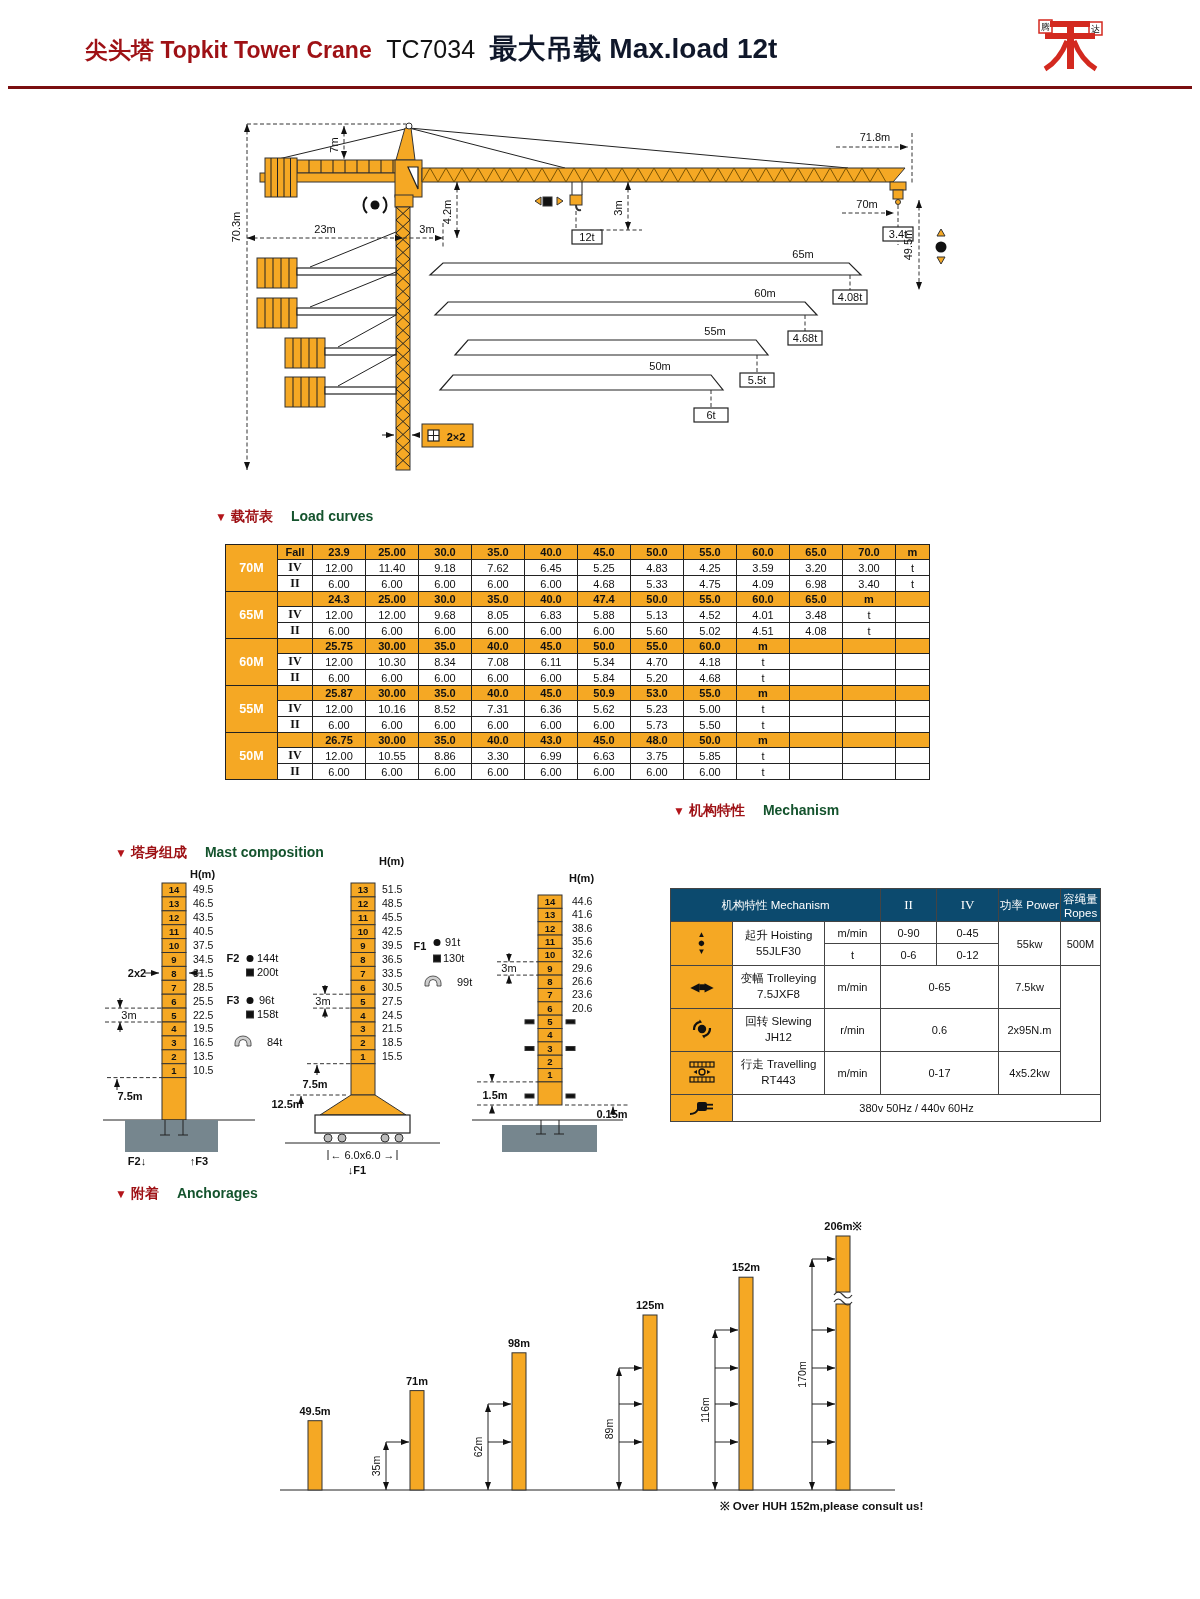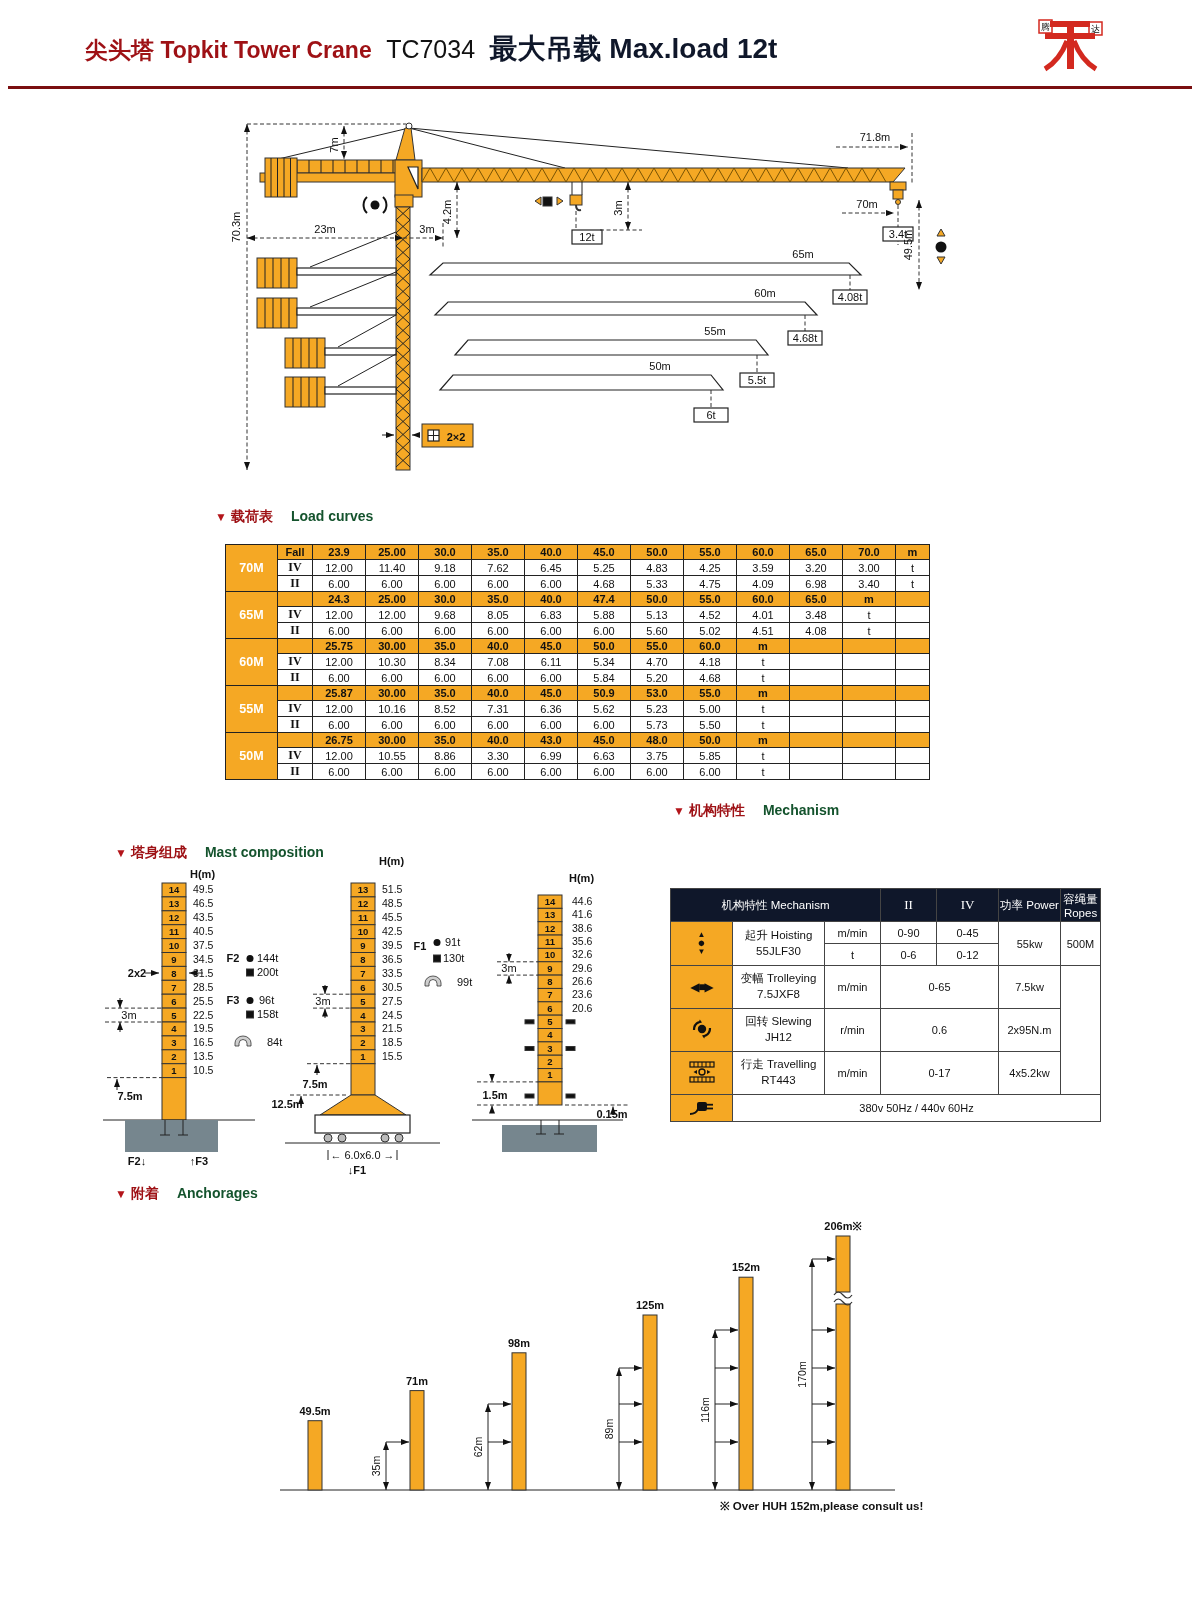--- a/index.html
+++ b/index.html
@@ -22,21 +22,21 @@
   table.load{border-collapse:collapse;table-layout:fixed;width:705px;}
   .load td{border:1px solid #222;height:14px;text-align:center;font-size:11px;padding:0;
            white-space:nowrap;overflow:hidden;}
   .load tr.rrow td{background:#F5A824;font-weight:bold;}
   .load td.grp{background:#76868E;color:#fff;font-weight:normal;font-size:12.5px;}
   .load td.serif{font-family:"Liberation Serif",serif;font-size:12px;font-weight:bold;}
   
   .mechwrap{position:absolute;left:670px;top:888px;}
   table.mech{border-collapse:collapse;table-layout:fixed;width:420px;}
   .mech td,.mech th{border:1px solid #444;font-size:11px;text-align:center;vertical-align:middle;padding:0;}
-  .mech th{background:#0f172a;color:#fff;font-weight:normal;font-size:11.5px;height:32px;}
+  .mech th{background:#0c4a6e;color:#fff;font-weight:normal;font-size:11.5px;height:32px;}
   .mech th.serif{font-family:"Liberation Serif",serif;font-size:13px;}
   .mech td.ic{background:#F5A824;}
   .mech td.nm{font-size:11.5px;line-height:1.35;}
   .icon-v{display:flex;flex-direction:column;align-items:center;line-height:0.8;color:#111;}
   .icon-v .sm{font-size:8px;} .icon-v .bg{font-size:13px;}
   .icon-h{font-size:12px;letter-spacing:-1px;color:#111;}
   
   svg{position:absolute;overflow:visible;}
   svg text{font-family:"Liberation Sans",sans-serif;fill:#111;}
   text.dt{font-size:11px;} text.dtb{font-size:11px;font-weight:bold;}

